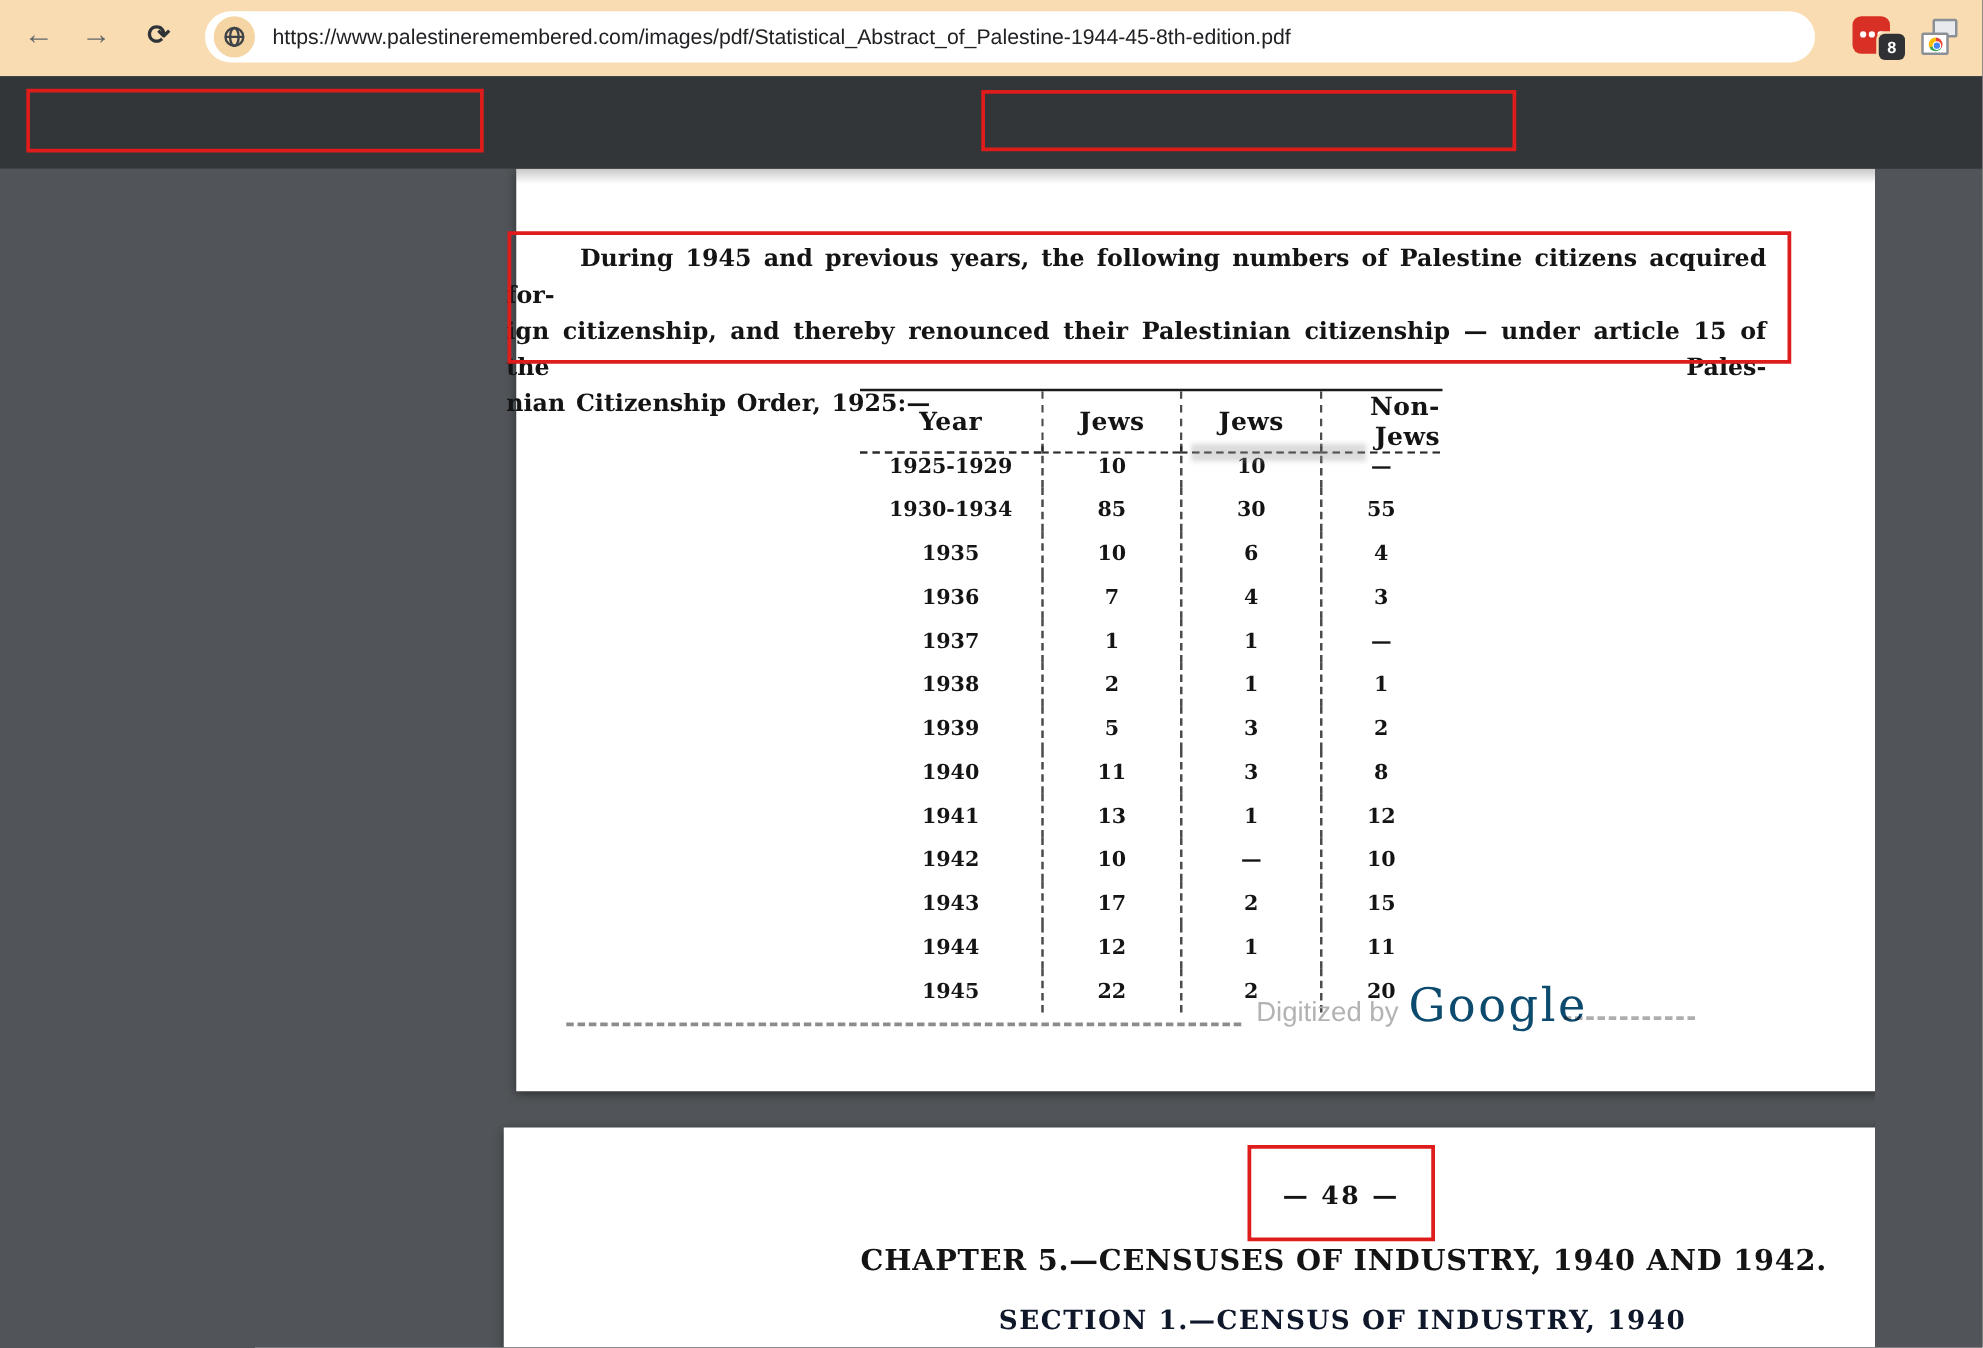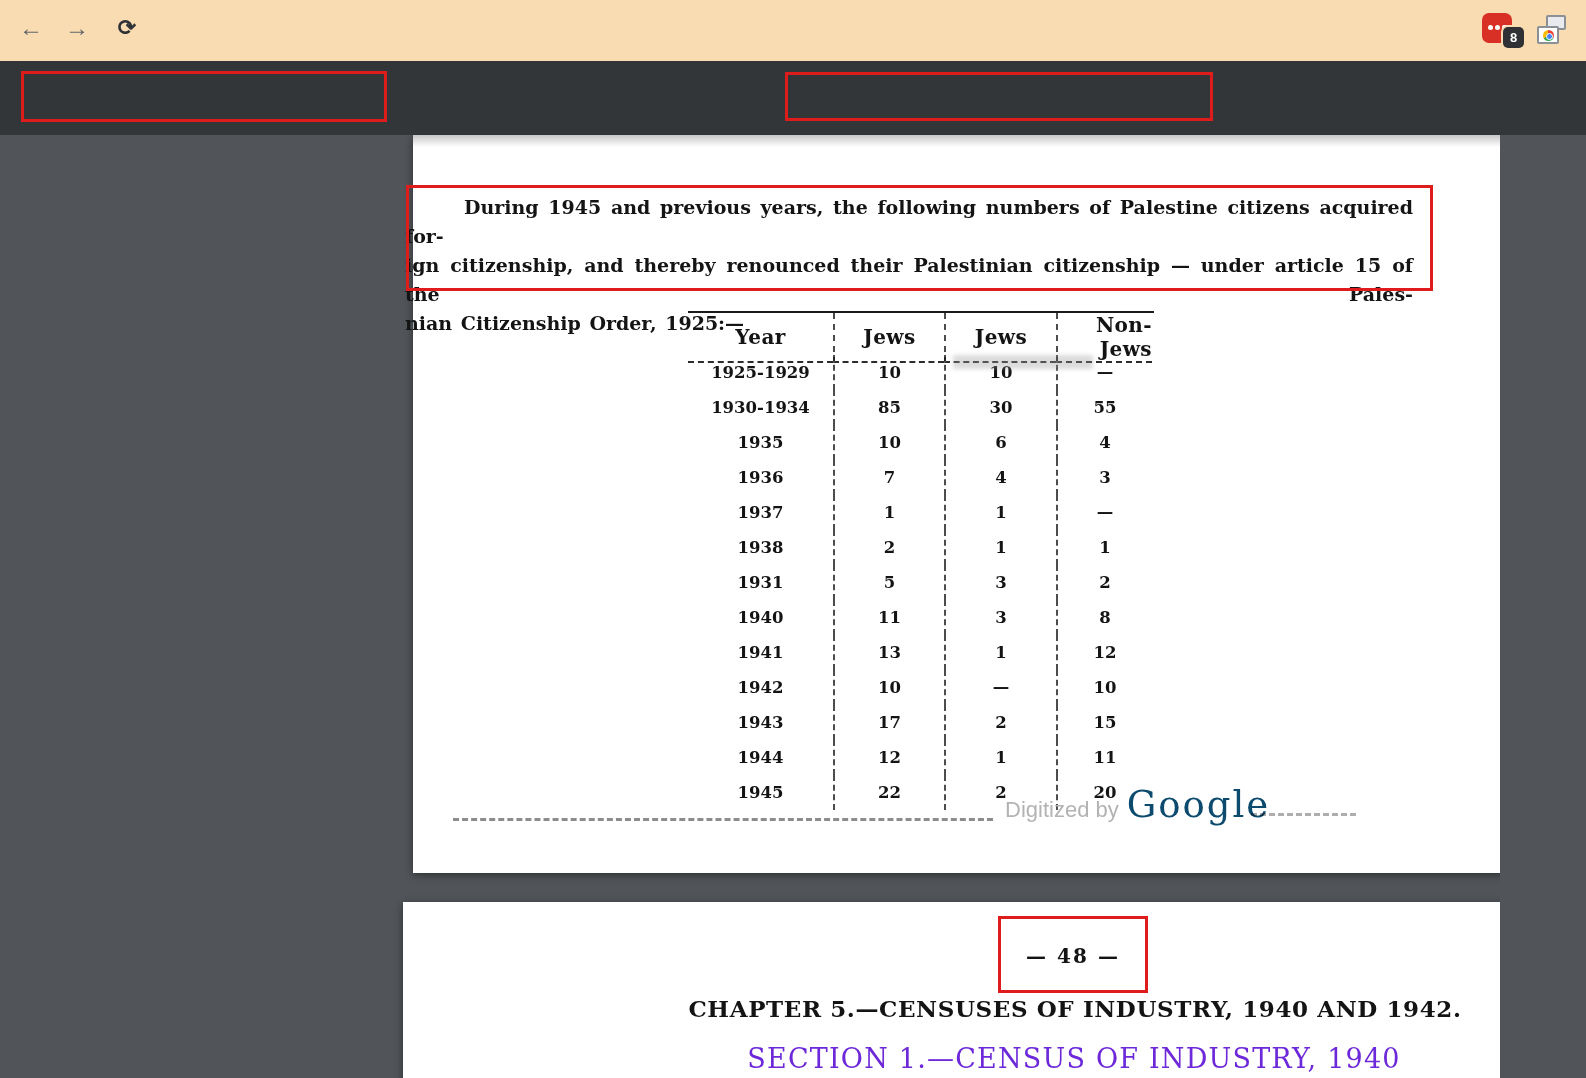--- a/index.html
+++ b/index.html
@@ -79,32 +79,42 @@
   .smudge{position:absolute;left:540px;top:220px;width:140px;height:14px;background:#9a9a9a;opacity:.35;filter:blur(2px)}
 
   .watermark{position:absolute;left:592px;top:648px;white-space:nowrap;display:flex;align-items:baseline}
   .wm-prefix{font-family:"Liberation Sans",sans-serif;font-size:22px;color:#b3b3b3}
   .wm-brand{font-family:"DejaVu Serif",serif;font-size:37px;color:#0c4a6e;margin-left:8px;letter-spacing:2px}
   .scan-dash{position:absolute;border-top:3px dashed rgba(0,0,0,.45)}
 
   .pg2-center{position:absolute;transform:translateX(-50%);white-space:nowrap;text-align:center}
   .page-no{left:670px;top:42px;font-size:20px;font-weight:bold;letter-spacing:2px}
   .chapter{left:672px;top:93px;font-size:23px;font-weight:bold;letter-spacing:.6px}
-  .section{left:671px;top:141px;font-size:27px;font-weight:400;letter-spacing:1.2px;color:#6d28d9}
+  .section{left:671px;top:141px;font-size:21px;font-weight:700;letter-spacing:1.2px;color:#0f172a}
 </style>
 </head>
 <body>
 
 <div class="screen">
 
   <div class="browser-bar">
     <button class="nav-btn" style="left:15px">←</button>
     <button class="nav-btn" style="left:61px">→</button>
     <button class="nav-btn reload" style="left:111px">⟳</button>
 
+    <div class="url-pill">
+      <span class="site-chip">
+        <svg width="19" height="19" viewBox="0 0 24 24">
+          <circle cx="12" cy="12" r="9" fill="none" stroke="#3f4349" stroke-width="2.4"></circle>
+          <line x1="3" y1="12" x2="21" y2="12" stroke="#3f4349" stroke-width="2.4"></line>
+          <ellipse cx="12" cy="12" rx="4.3" ry="9" fill="none" stroke="#3f4349" stroke-width="2.4"></ellipse>
+        </svg>
+      </span>
+      <span class="url-text">https://www.palestineremembered.com/images/pdf/Statistical_Abstract_of_Palestine-1944-45-8th-edition.pdf</span>
+    </div>
 
     <div class="ext-icon">
       <span class="dot" style="left:6px;top:12px"></span>
       <span class="dot" style="left:13px;top:12px"></span>
       <span class="dot" style="left:20px;top:12px;width:6px;border-radius:2px"></span>
     </div>
     <div class="ext-badge">8</div>
 
     <div class="profile-icon">
       <span class="back-win"></span>
@@ -190,21 +200,21 @@
             <div class="tcell c2">4</div>
             <div class="tcell c3">3</div>
             <div class="tcell c0">1937</div>
             <div class="tcell c1">1</div>
             <div class="tcell c2">1</div>
             <div class="tcell c3">—</div>
             <div class="tcell c0">1938</div>
             <div class="tcell c1">2</div>
             <div class="tcell c2">1</div>
             <div class="tcell c3">1</div>
-            <div class="tcell c0">1931</div>
+            <div class="tcell c0">1939</div>
             <div class="tcell c1">5</div>
             <div class="tcell c2">3</div>
             <div class="tcell c3">2</div>
             <div class="tcell c0">1940</div>
             <div class="tcell c1">11</div>
             <div class="tcell c2">3</div>
             <div class="tcell c3">8</div>
             <div class="tcell c0">1941</div>
             <div class="tcell c1">13</div>
             <div class="tcell c2">1</div>

